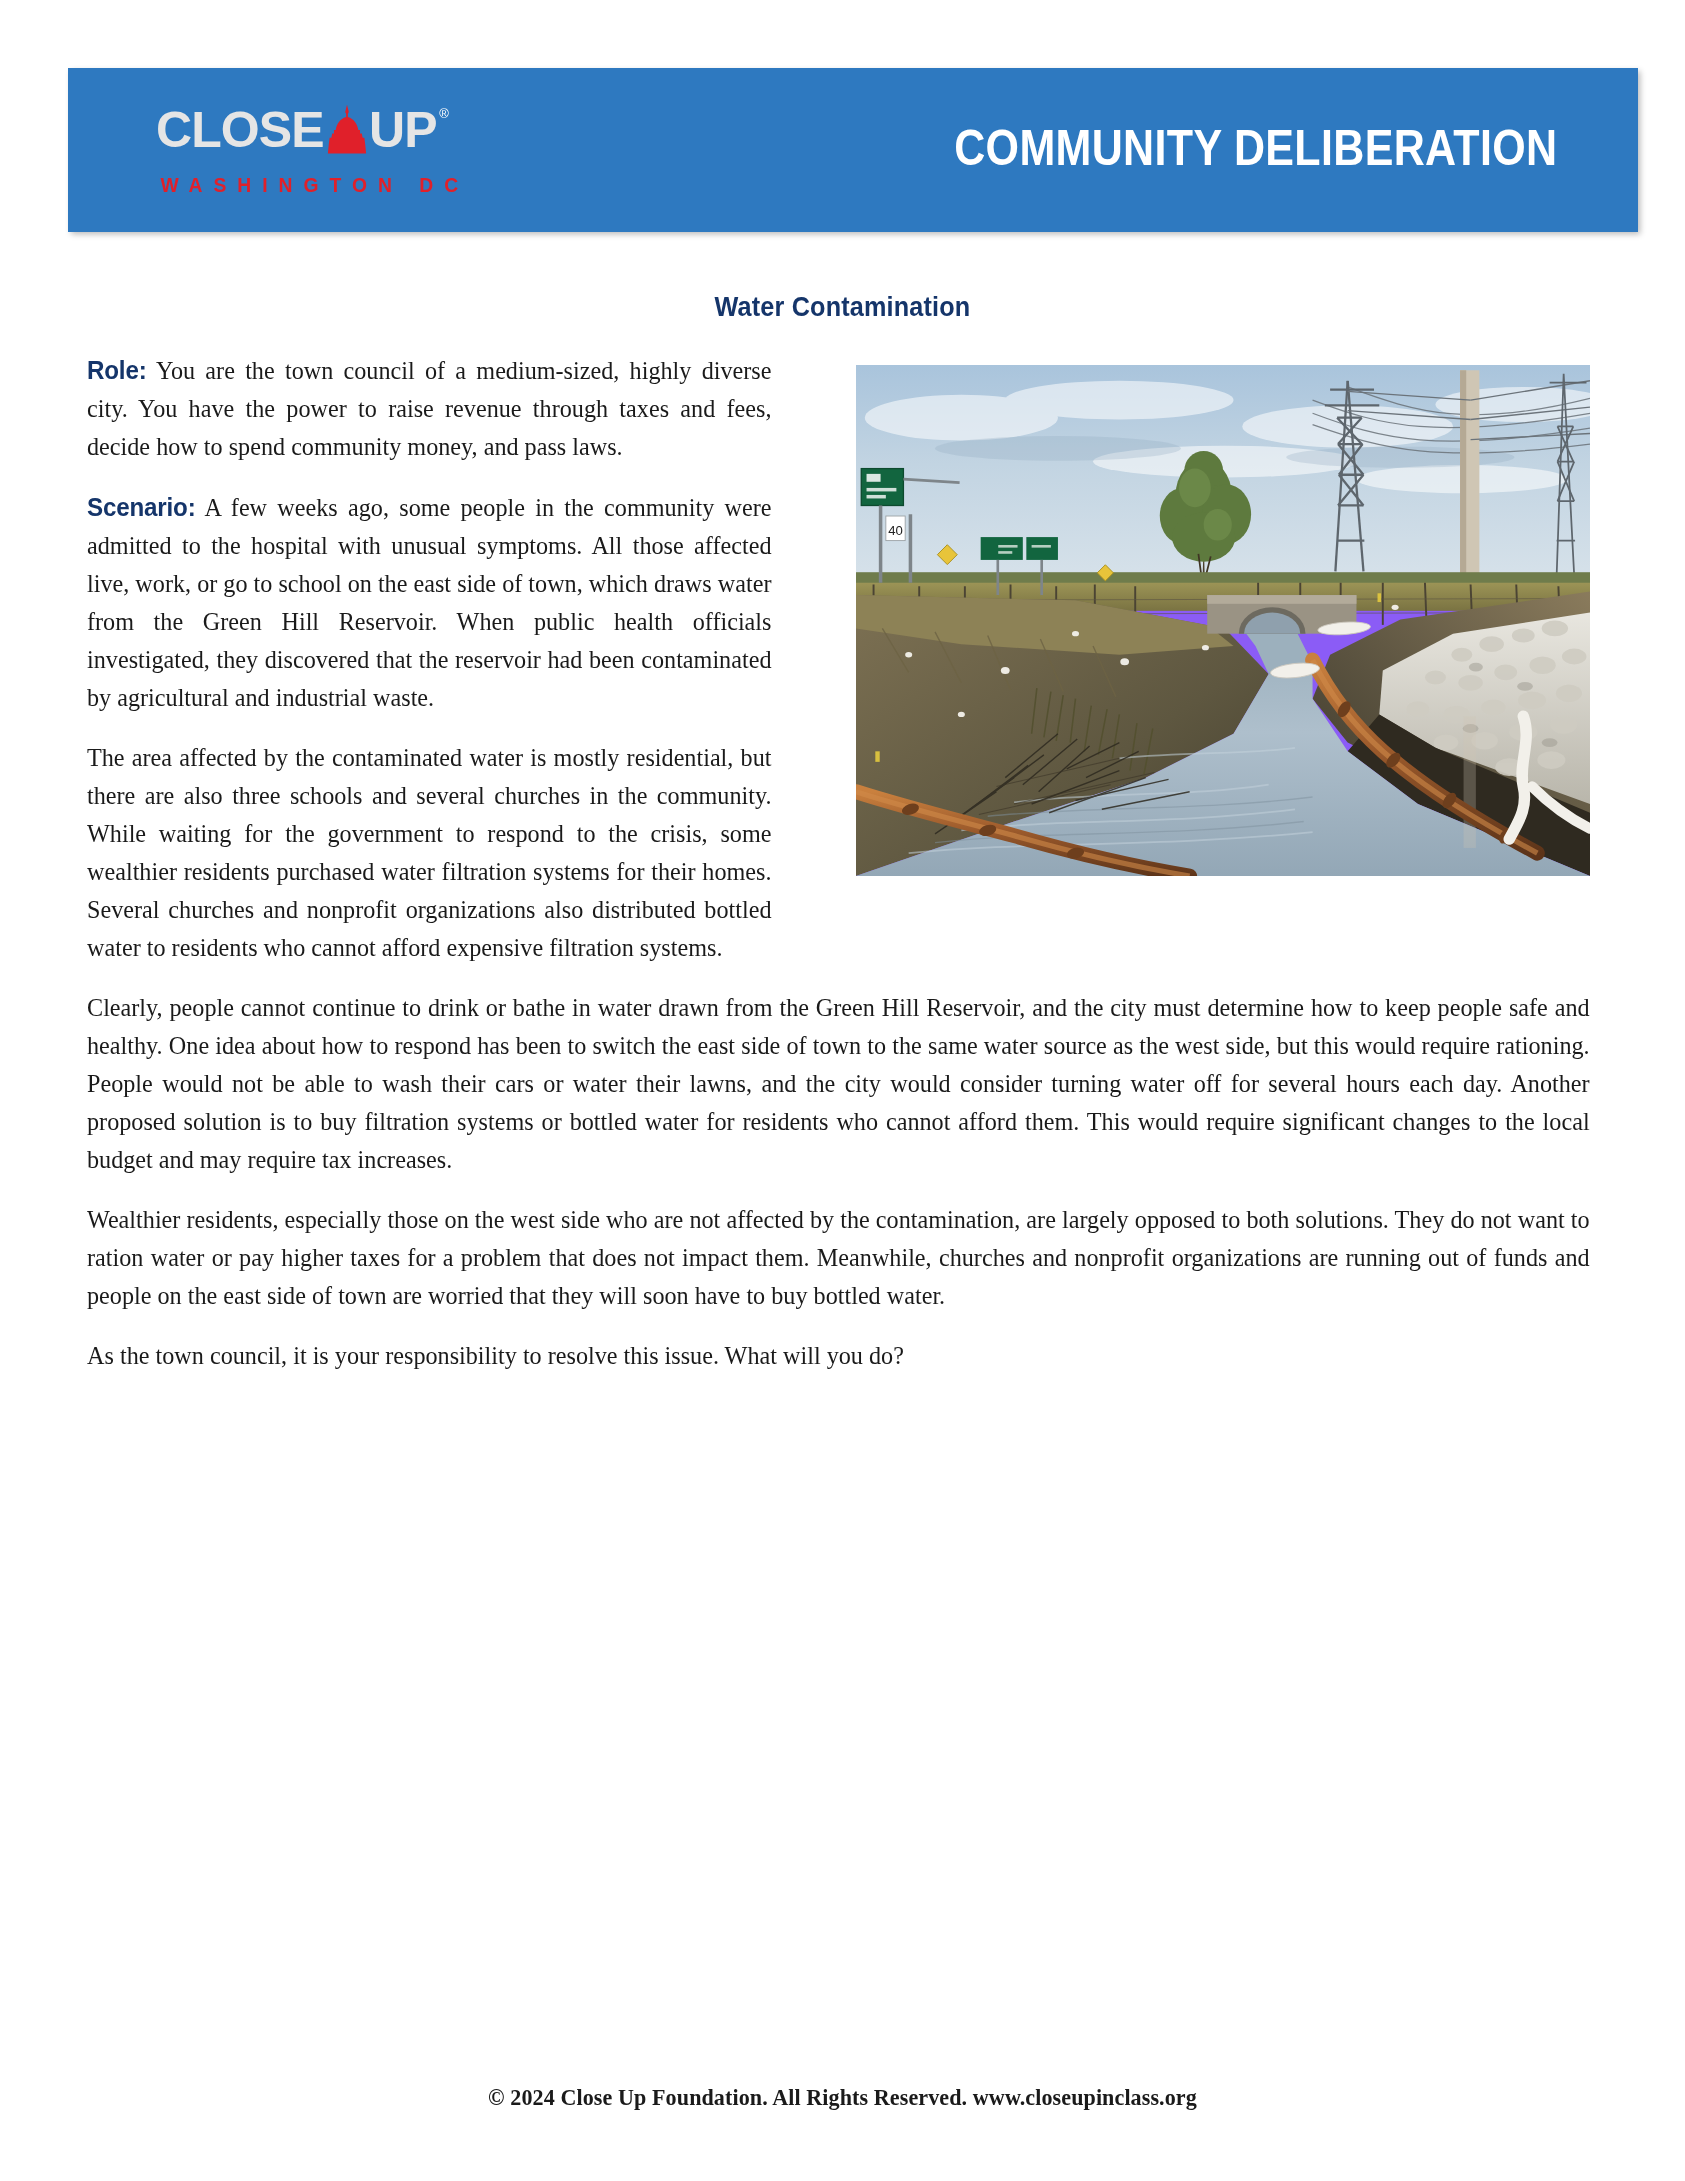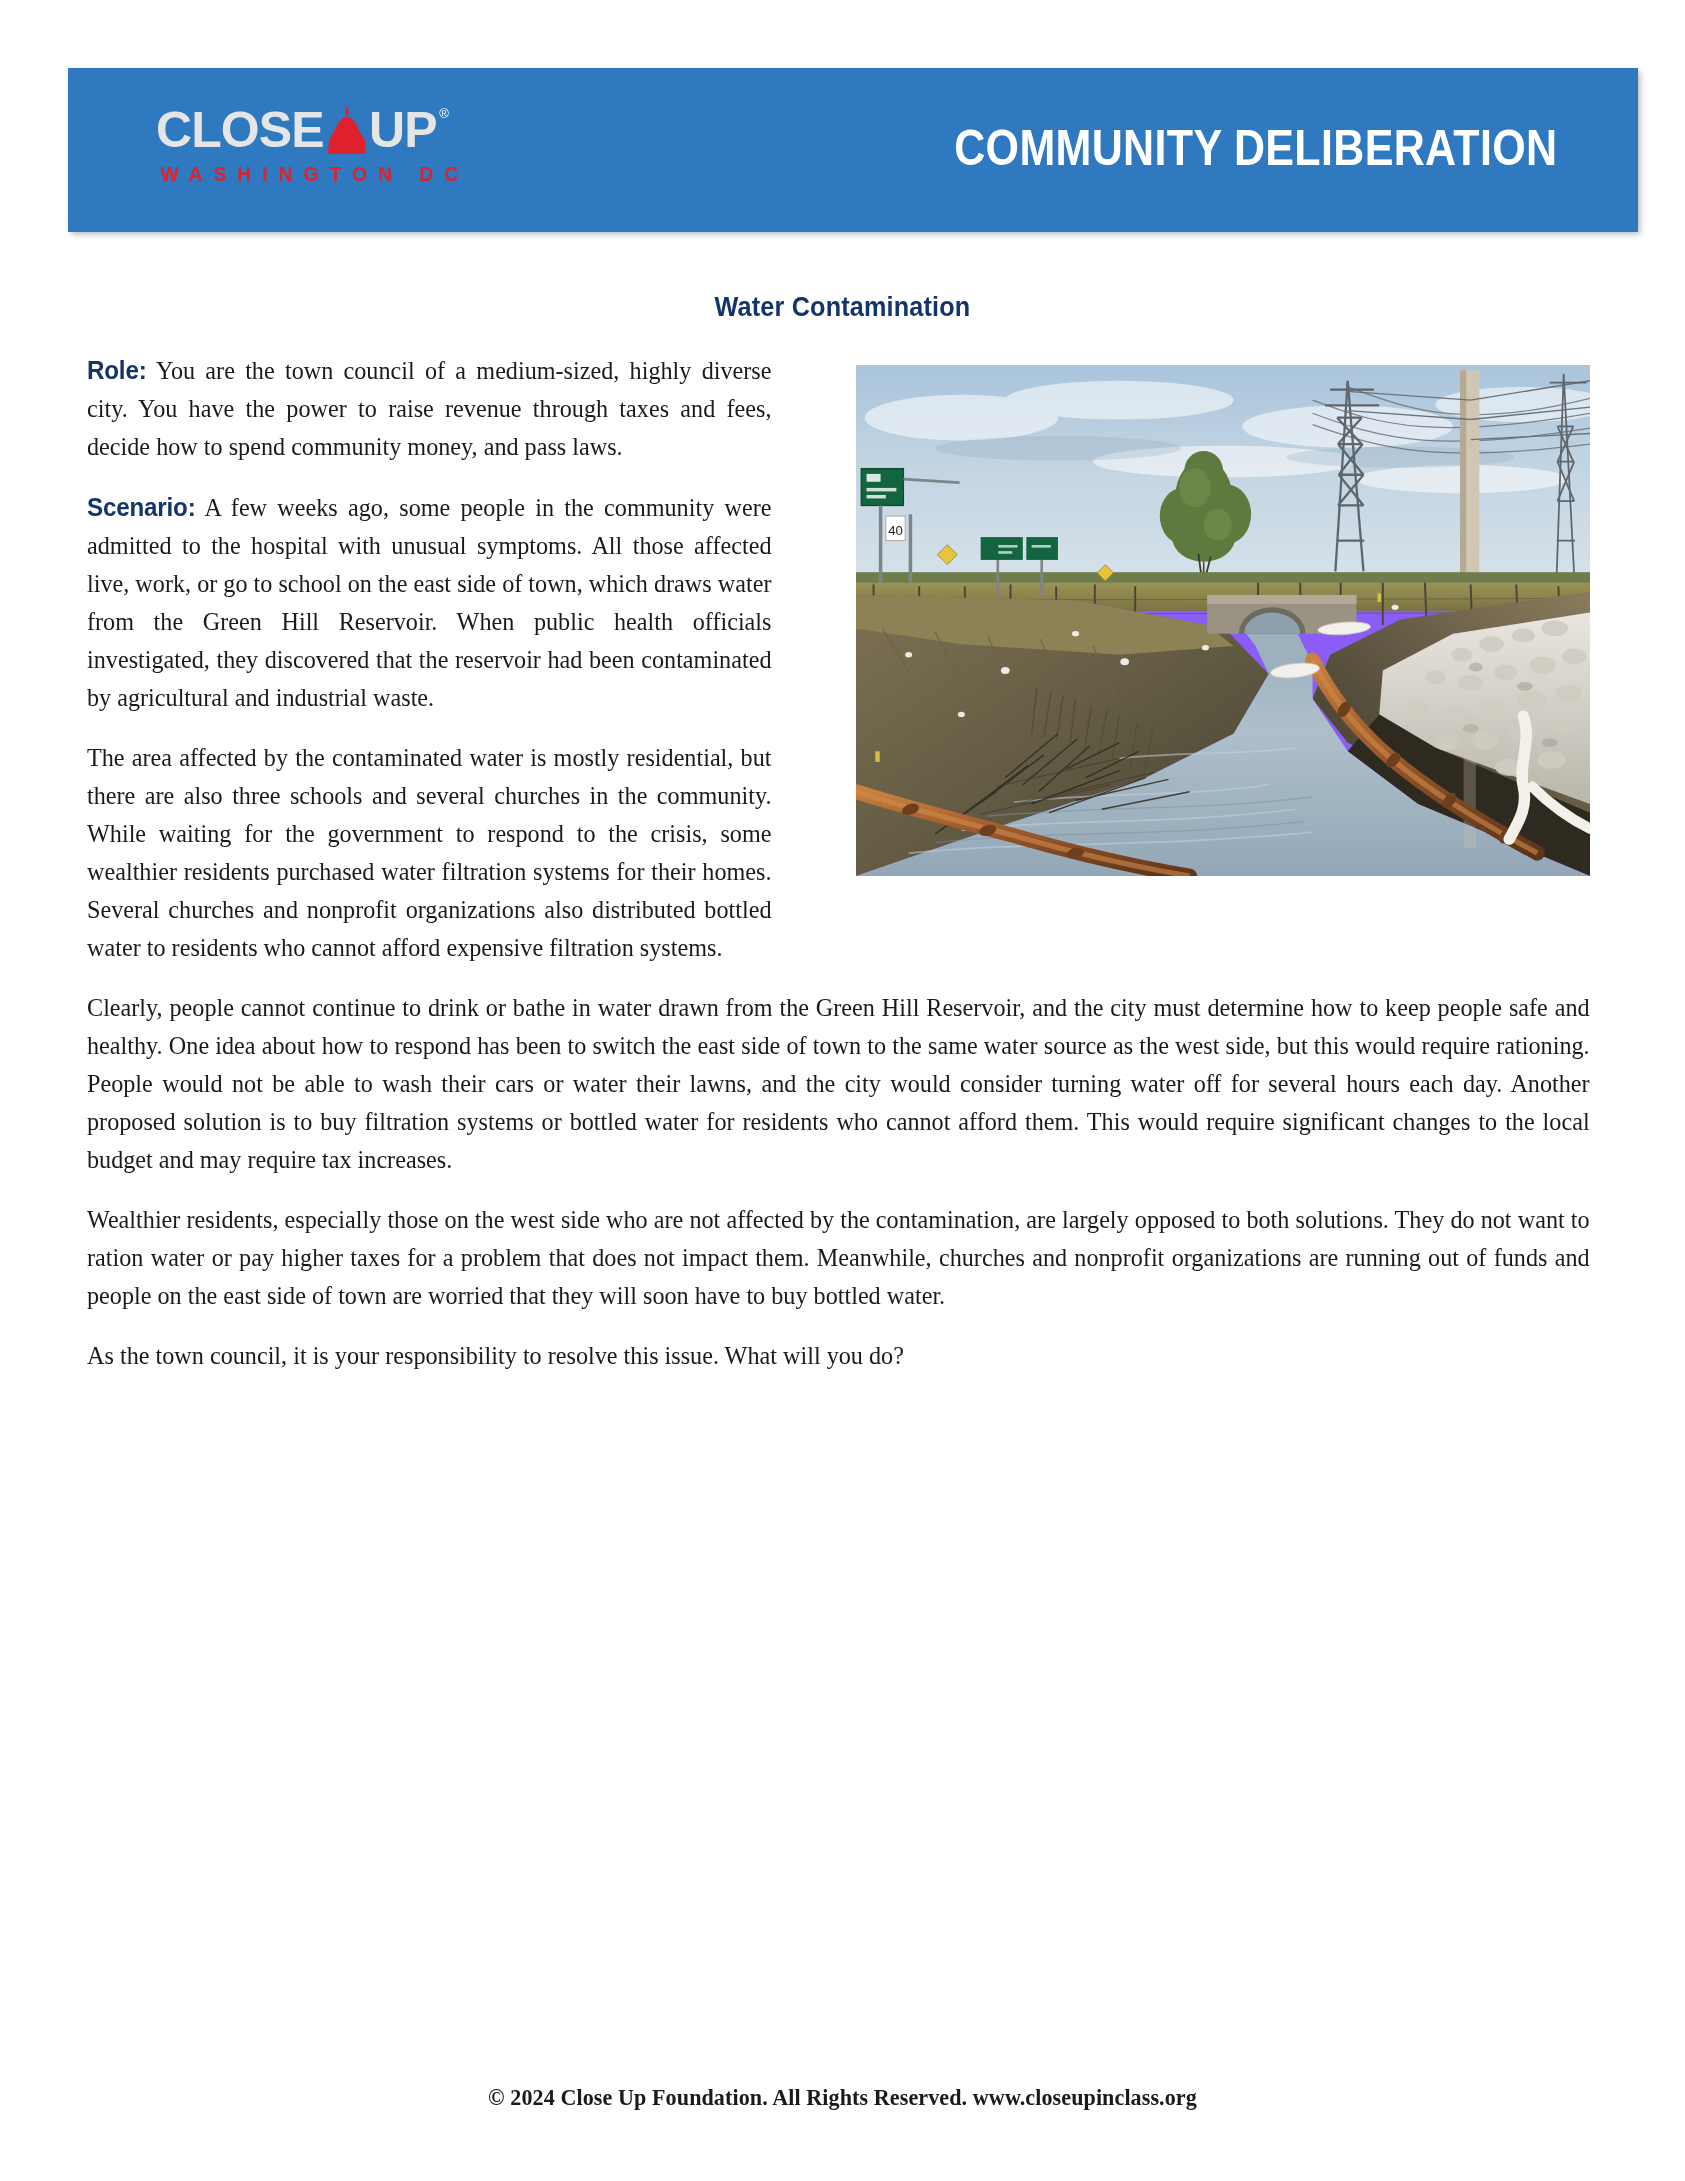--- a/index.html
+++ b/index.html
@@ -74,21 +74,21 @@
     margin-left: 2.6px;
     align-self: flex-start;
     margin-top: 3.5px;
   }
   .logo-sub {
     font-family: "Liberation Sans", sans-serif;
     font-weight: bold;
     font-size: 19.3px;
     letter-spacing: 11px;
     color: #e0202a;
-    margin-top: 7px;
+    margin-top: 18px;
     margin-left: 4.4px;
     white-space: nowrap;
   }
 
   .header-title {
     position: absolute;
     right: 81px;
     top: 51px;
     font-family: "Liberation Sans Narrow", "Liberation Sans", sans-serif;
     font-weight: bold;

